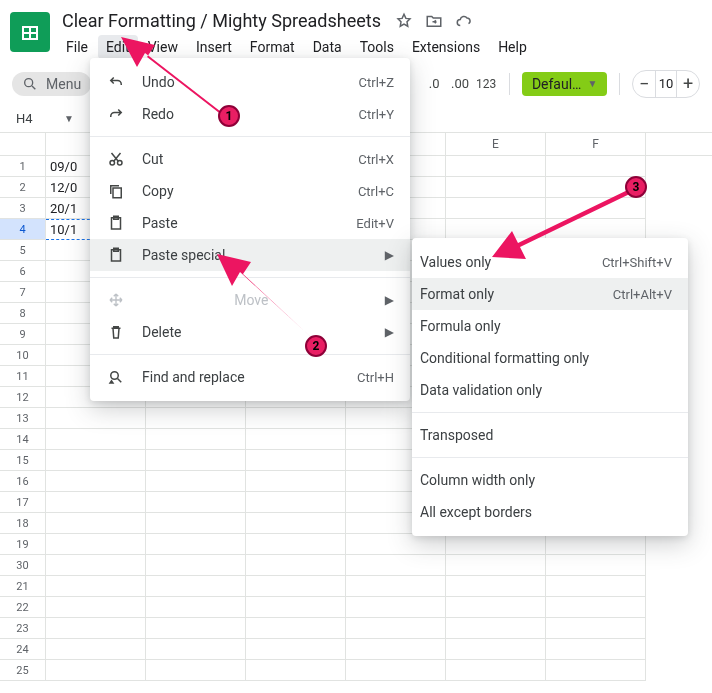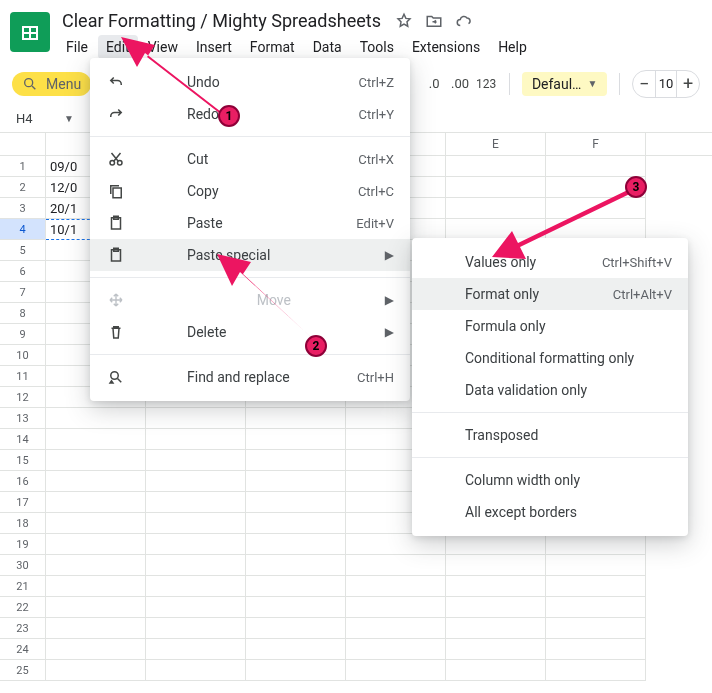--- a/index.html
+++ b/index.html
@@ -52,29 +52,29 @@
   .toolbar {
     display: flex;
     align-items: center;
     padding: 4px 12px;
     gap: 6px;
     height: 40px;
     border-bottom: 1px solid transparent;
   }
   .search-pill {
     display:flex; align-items:flex-end; gap:8px;
-    background:#fde047; border-radius:20px;
+    background:#e5e5e5; border-radius:20px;
     padding:4px 10px; color:#5f6368;
     border: none;
   }
   .toolbar-group { display:flex; align-items:center; gap:4px; color:#444746; }
   .toolbar-text-btn {
     display:flex; align-items:center; gap:6px;
     padding:4px 10px; border-radius:4px;
-    background:#fef9c3; color:#202124;
+    background:#84cc16; color:#202124;
   }
   .toolbar-zoom {
     display:flex; align-items:center;
     border:1px solid #dadce0; border-radius:20px;
     height:28px; overflow:hidden;
   }
   .zoom-btn { width:28px; text-align:center; color:#444746; font-size:18px; }
   .zoom-val { width:28px; text-align:center; border-left:1px solid #dadce0; border-right:1px solid #dadce0; font-size:13px; height:100%; display:flex; align-items:center; justify-content:center; }
   .tb-icon { width:22px; text-align:center; font-size:13px; color:#444746; }
 
@@ -133,21 +133,21 @@
   }
   .menu-item {
     display:flex; align-items:center;
     height:32px; padding:0 16px 0 16px; gap:16px;
     cursor:pointer;
   }
   .menu-item:hover, .menu-item.hover { background:#eef0f0; }
   .menu-item.disabled { color:#bdc1c6;text-align:center; }
   .menu-item .mi-icon { width:20px; display:flex; align-items:center; justify-content:center; color:#444746; }
   .menu-item.disabled .mi-icon { color:#bdc1c6; }
-  .menu-item .mi-label { flex:1;margin-left:45px; }
+  .menu-item .mi-label { flex:1; }
   .menu-item .mi-shortcut { color:#5f6368; font-size:13px; }
   .menu-item .mi-arrow { color:#5f6368; font-size:12px; margin-left:8px; }
   .menu-sep { height:1px; background:#e8eaed; margin:6px 0; }
 
   .edit-menu { top:58px; left:90px; width:320px; }
   .sub-menu  { top:238px; left:412px; width:276px; }
   .sub-menu .menu-item { padding-left:8px; height:32px; }
   .sub-menu .menu-item .mi-label { flex:1; }
 
   

